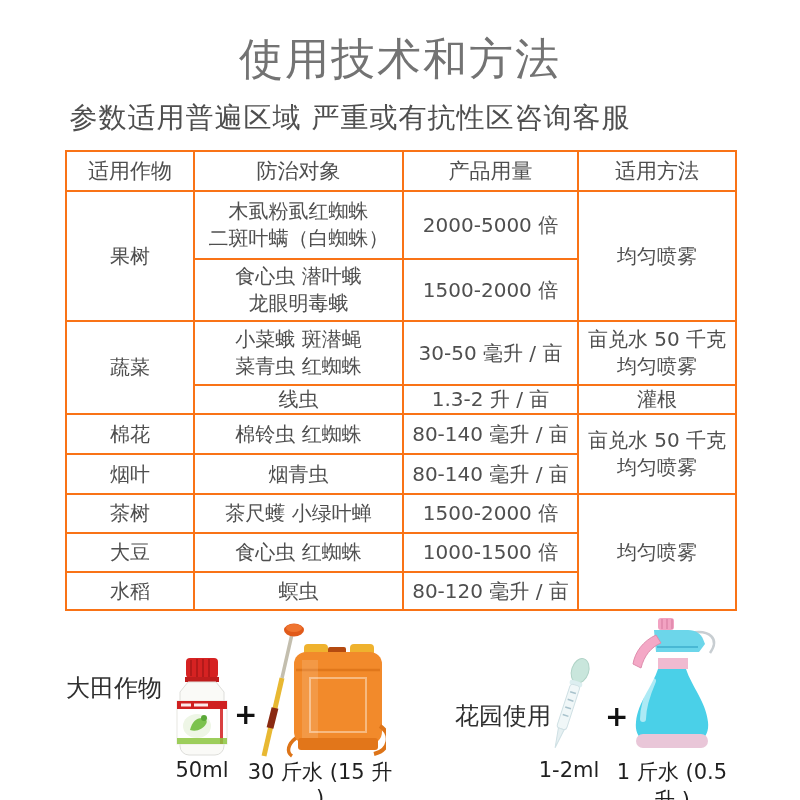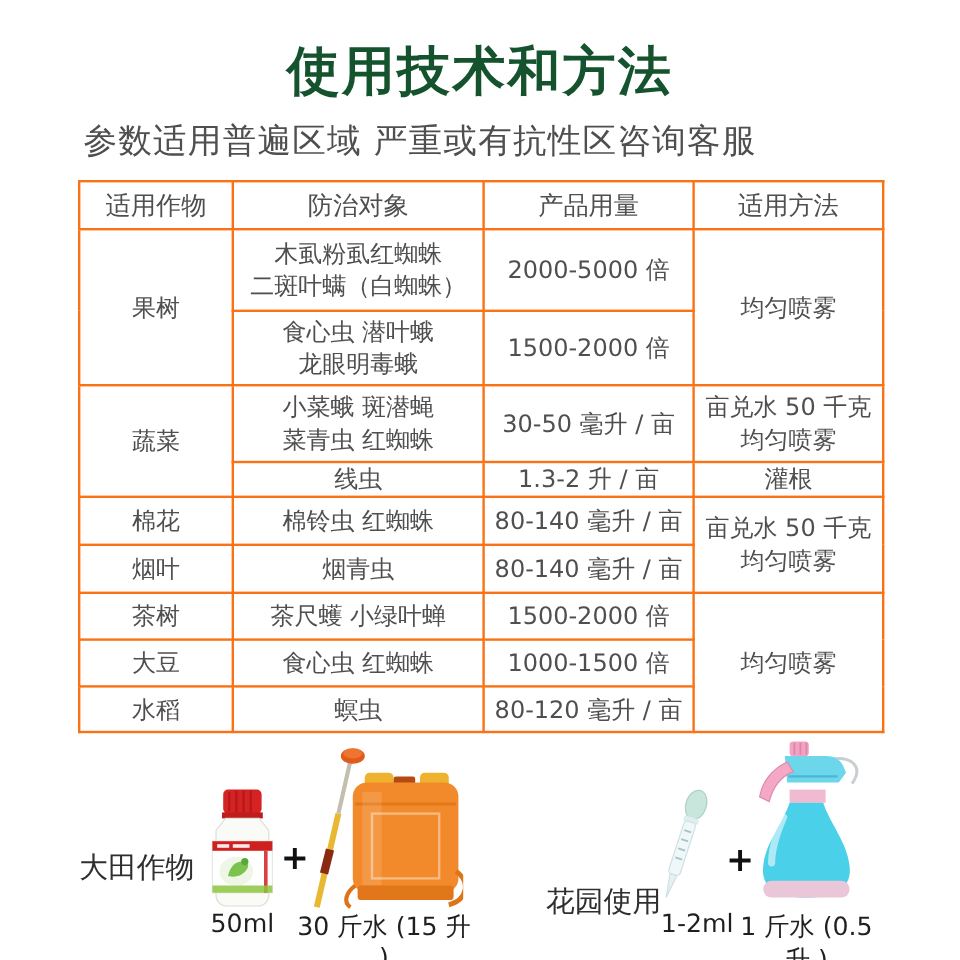--- a/index.html
+++ b/index.html
@@ -1,35 +1,35 @@
 <!DOCTYPE html>
 <html><head>
 <meta charset="utf-8">
 <style>
   html,body{margin:0;padding:0;background:#ffffff;}
   body{width:800px;height:800px;position:relative;overflow:hidden;
        font-family:"DejaVu Sans","Liberation Sans",sans-serif;}
 
   .page-title{position:absolute;top:30px;left:0;width:800px;text-align:center;
-    font-size:44px;font-weight:bold;color:#14532d;letter-spacing:2px;}
+    font-size:44px;font-weight:normal;color:#737373;letter-spacing:2px;}
   .page-subtitle{position:absolute;top:99px;left:0;width:700px;text-align:center;
     font-size:28px;color:#4f4f4f;letter-spacing:1px;}
 
   table.usage{position:absolute;left:65px;top:150px;width:670px;
     border-collapse:collapse;table-layout:fixed;color:#4f4f4f;}
   table.usage th,table.usage td{border:2px solid #f97316;text-align:center;
     vertical-align:middle;padding:0;font-weight:normal;}
   table.usage th{font-size:21px;}
   table.usage td{font-size:20px;line-height:1.35;}
   td.dose{font-size:19px;}
   td.method-left{text-align:left;padding-left:12px;}
   tr.h40{height:40px}tr.h68{height:68px}tr.h62{height:62px}tr.h64{height:64px}
   tr.h34{height:24px}tr.h39{height:39px}tr.h38{height:38px}
 
-  .caption{position:absolute;font-size:24px;color:#2f2f2f;line-height:36px;margin-top:35px;}
+  .caption{position:absolute;font-size:24px;color:#2f2f2f;line-height:36px;}
   .plus{position:absolute;font-size:28px;font-weight:bold;color:#111;}
   .img-label{position:absolute;font-size:21px;color:#1f1f1f;text-align:center;}
   .art{position:absolute;}
 </style>
 </head>
 <body>
 
 <div class="page-title">使用技术和方法</div>
 <div class="page-subtitle">参数适用普遍区域 严重或有抗性区咨询客服</div>
 
@@ -165,21 +165,21 @@
     <ellipse cx="31" cy="14" rx="8.5" ry="12.5" fill="#c9e6dc" stroke="#afd2c6"></ellipse>
     <rect x="24.5" y="25" width="13" height="5" rx="2" fill="#dceef0"></rect>
     <rect x="26" y="29" width="10" height="46" rx="3" fill="#f0f7f8" stroke="#cfe0e4"></rect>
     <line x1="28" y1="37" x2="34" y2="37" stroke="#a8c2cc" stroke-width="1.5"></line>
     <line x1="28" y1="45" x2="34" y2="45" stroke="#a8c2cc" stroke-width="1.5"></line>
     <line x1="28" y1="53" x2="34" y2="53" stroke="#a8c2cc" stroke-width="1.5"></line>
     <line x1="28" y1="61" x2="34" y2="61" stroke="#a8c2cc" stroke-width="1.5"></line>
     <path d="M28 75 L31 95 L34 75 Z" fill="#e6f0f2" stroke="#cfe0e4"></path>
   </g>
 </svg>
-<div class="img-label" style="left:536px;top:758px;width:66px;margin-left:12px;">1-2ml</div>
+<div class="img-label" style="left:536px;top:758px;width:66px;">1-2ml</div>
 
 <div class="plus" style="left:605px;top:700px;">+</div>
 
 <svg class="art" style="left:620px;top:617px;" width="104" height="140" viewBox="0 0 104 140">
   <rect x="38" y="1" width="16" height="12" rx="3" fill="#f2a2c2"></rect>
   <line x1="42" y1="2" x2="42" y2="12" stroke="#de86aa" stroke-width="1.5"></line>
   <line x1="47" y1="2" x2="47" y2="12" stroke="#de86aa" stroke-width="1.5"></line>
   <line x1="52" y1="2" x2="52" y2="12" stroke="#de86aa" stroke-width="1.5"></line>
   <path d="M70 16 C90 12 100 22 90 36" stroke="#c8ced2" stroke-width="2.5" fill="none"></path>
   <path d="M34 13 L68 13 C76 13 81 17 83 22 L85 27 L79 35 L36 35 Z" fill="#6cd6ea"></path>

